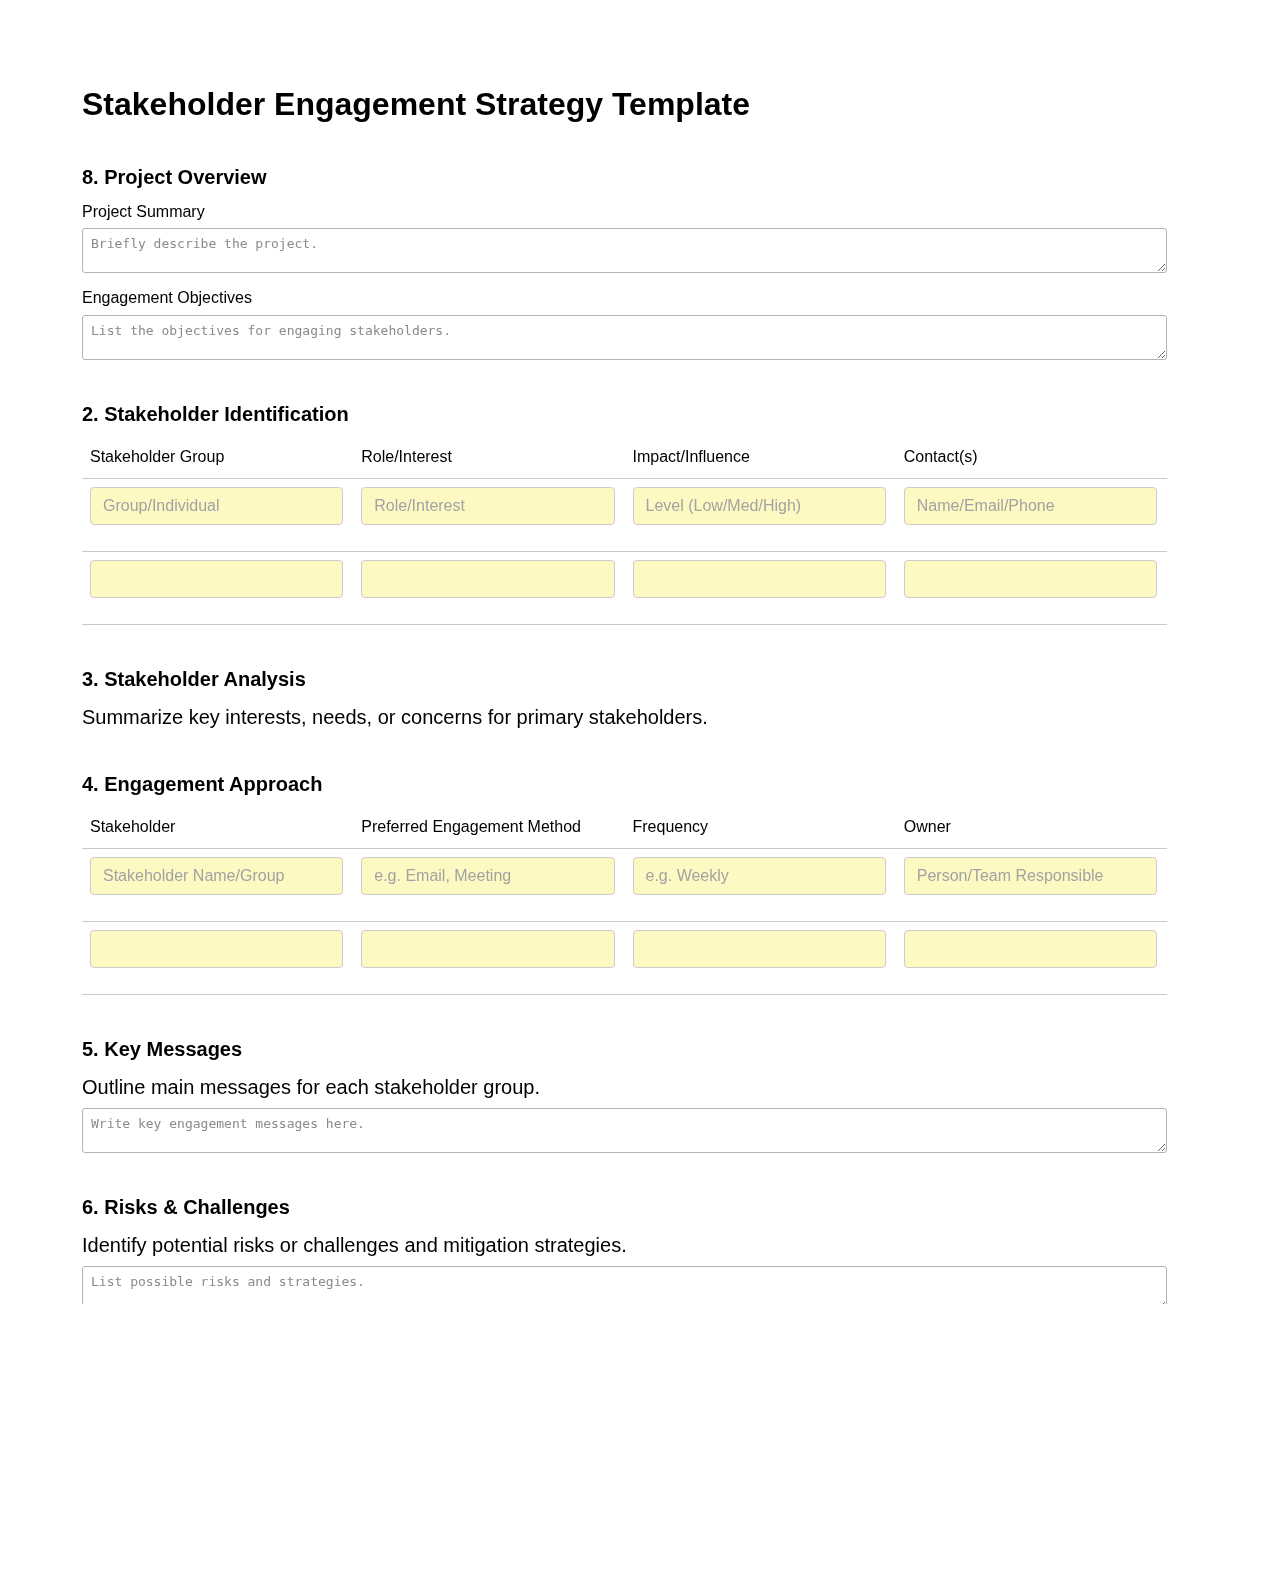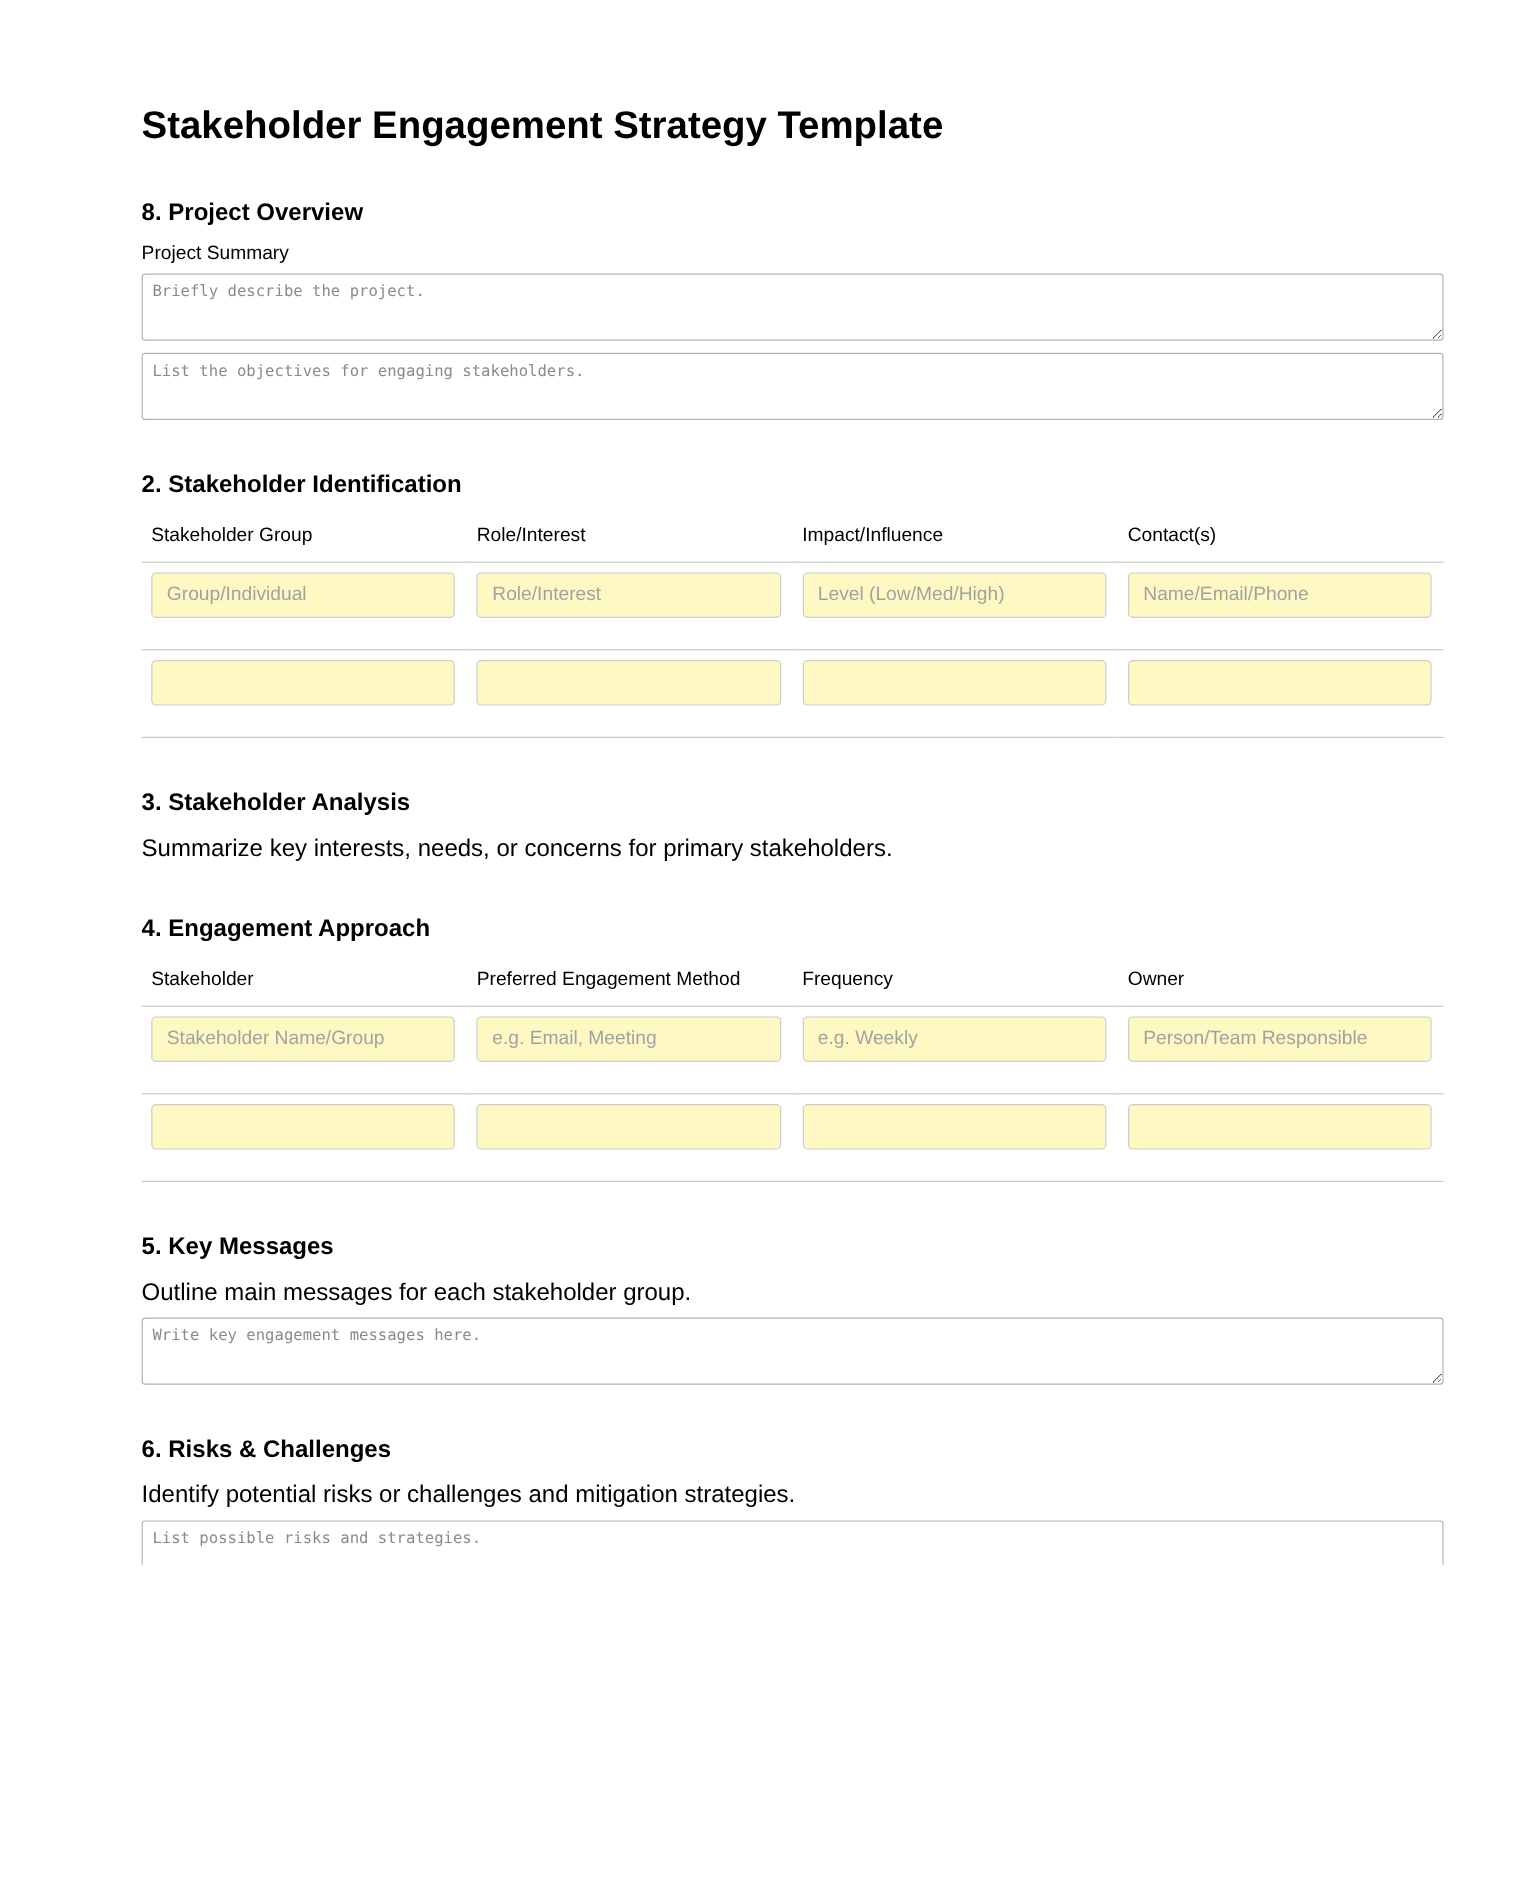--- a/index.html
+++ b/index.html
@@ -7,21 +7,20 @@
   body {
     width: 1263px;
     height: 1587px;
     background: #ffffff;
     color: #000000;
     font-family: "Liberation Sans", sans-serif;
   }
   .clip {
     height: 1304px;
     overflow: hidden;
-    margin-left: 36px;
   }
   .content {
     width: 1263px;
     padding: 86px 96px 0 82px;
   }
   h1.page-title {
     font-size: 32px;
     font-weight: bold;
     line-height: 1.15;
     margin: 0 0 34px 0;
@@ -40,21 +39,21 @@
     margin: 16px 0 7px 0;
   }
   .desc {
     font-size: 20px;
     line-height: 1.25;
     margin: 0 0 8px 0;
   }
   textarea.text-area {
     display: block;
     width: 100%;
-    height: 56px;
+    height: 45px;
     padding: 7px 8px;
     font-family: "DejaVu Sans Mono", monospace;
     font-size: 13px;
     line-height: 1.3;
     color: #333333;
     background: #ffffff;
     border: 1px solid #b3b3b3;
     border-radius: 3px;
     margin: 0 0 10px 0;
     resize: both;
@@ -95,20 +94,21 @@
 
 <div class="clip">
   <div class="content">
 
     <h1 class="page-title">Stakeholder Engagement Strategy Template</h1>
 
     <div class="section">
       <h2 class="section-heading">8. Project Overview</h2>
       <label class="field-label" style="margin-top:0;">Project Summary</label>
       <textarea class="text-area" placeholder="Briefly describe the project." style=""></textarea>
+      <label class="field-label">Engagement Objectives</label>
       <textarea class="text-area" placeholder="List the objectives for engaging stakeholders." style=""></textarea>
     </div>
 
     <div class="section">
       <h2 class="section-heading">2. Stakeholder Identification</h2>
       <table class="grid">
         <thead>
           <tr>
             <th>Stakeholder Group</th>
             <th>Role/Interest</th>

